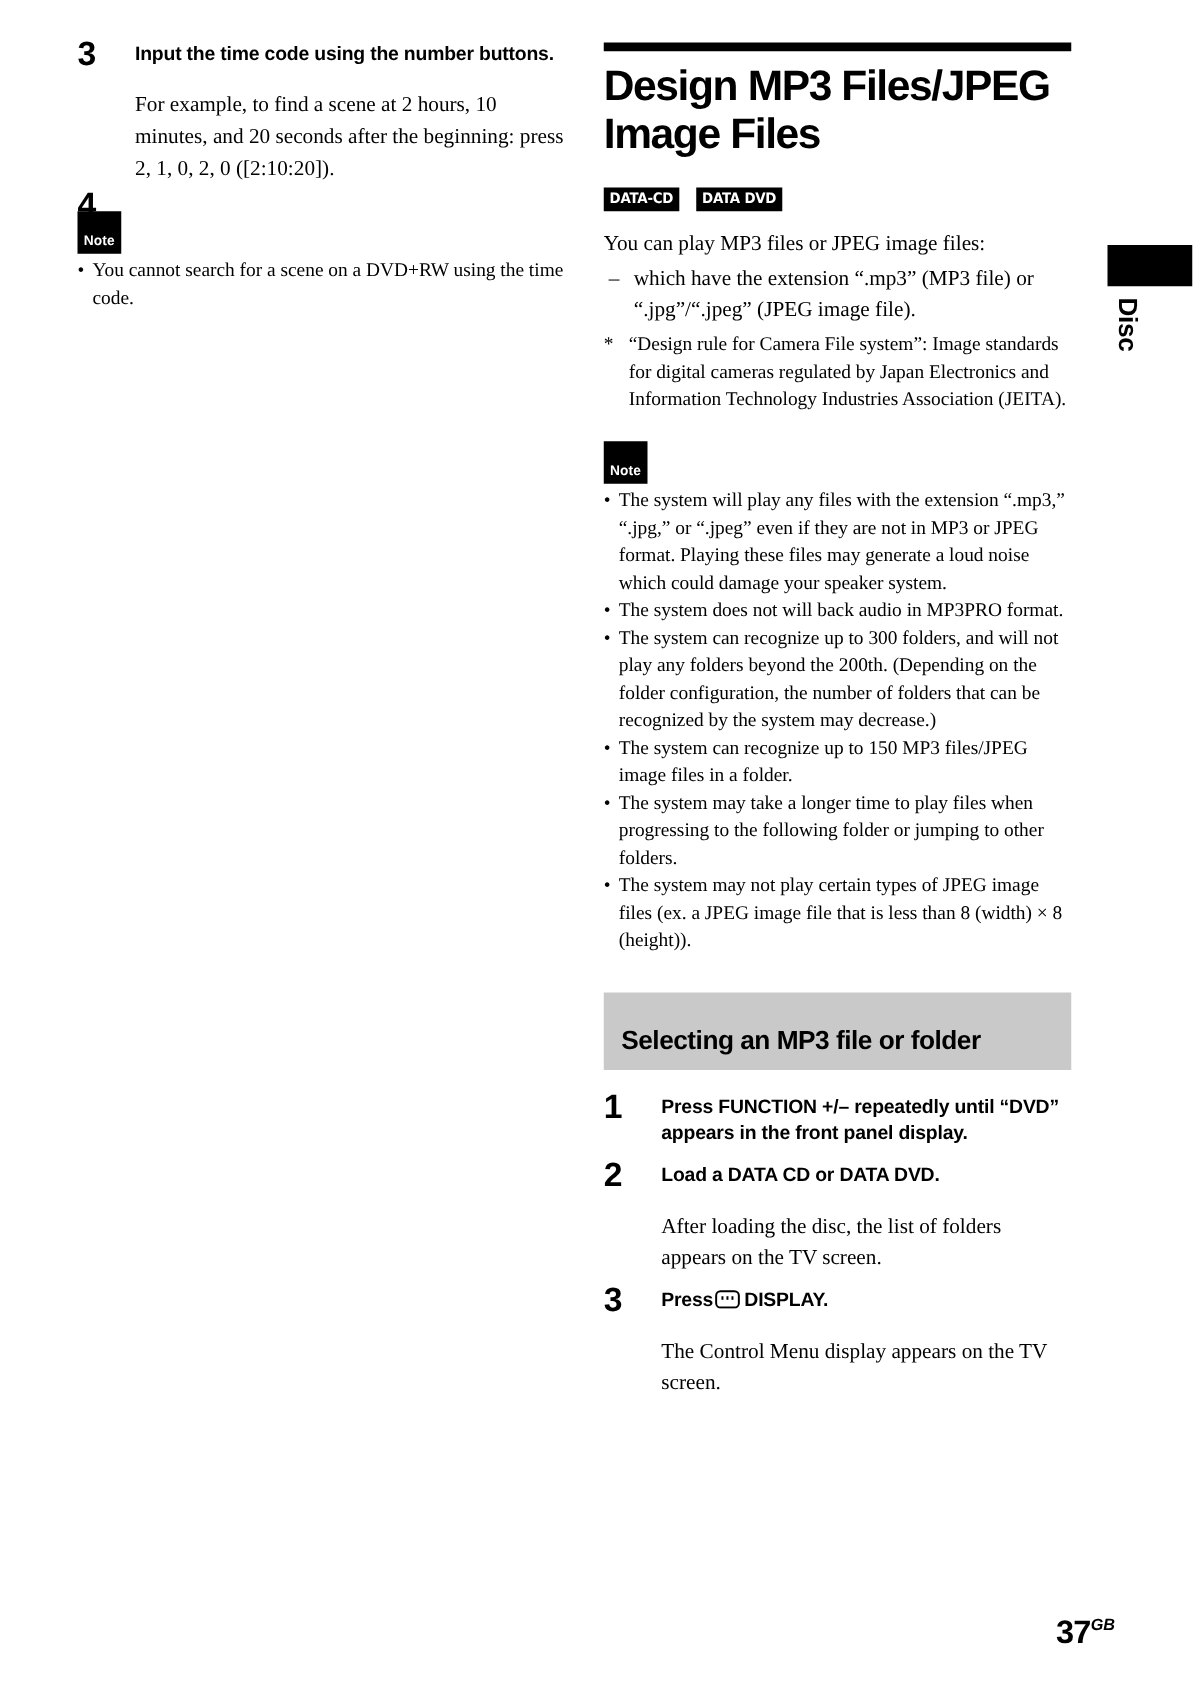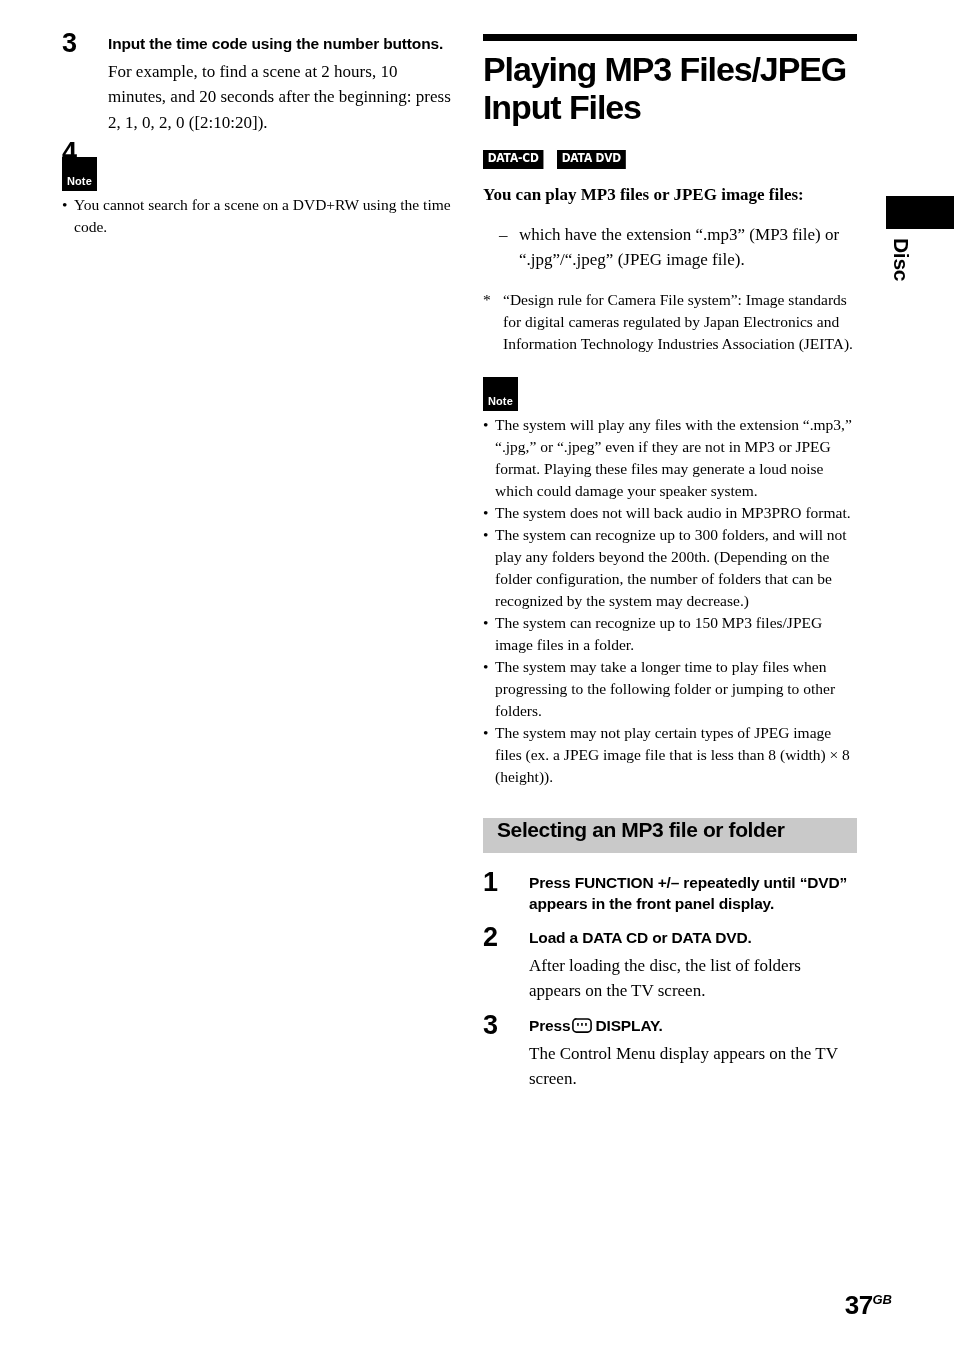--- a/index.html
+++ b/index.html
@@ -56,21 +56,21 @@
     font-family: Liberation Sans, sans-serif;
     font-weight: bold;
     font-size: 15.5px;
     line-height: 1.33;
     letter-spacing: -0.15px;
   }
   .step-body {
     font-family: "Liberation Serif", "DejaVu Serif", serif;
     font-size: 17px;
     line-height: 1.5;
-    margin-top: 4px;
+    margin-top: 16px;
   }
 
   
   .note-badge {
     display: inline-block;
     background: #000000;
     color: #ffffff;
     font-family: "Liberation Sans", "DejaVu Sans", sans-serif;
     font-weight: bold;
     font-size: 11px;
@@ -132,24 +132,23 @@
     letter-spacing: -0.2px;
     transform: scaleX(0.93);
     transform-origin: left center;
   }
 
   
   .intro {
     font-size: 17px;
     line-height: 1.46;
     margin: 0 0 3px 0;
-    font-weight: bold;
   }
   .dash-list {
-    margin: 16px;
+    margin: 4px;
     padding: 0;
     list-style: none;
   }
   .dash-list li {
     position: relative;
     padding-left: 20px;
     font-size: 17px;
     line-height: 1.46;
     margin-bottom: 1px;
   }
@@ -173,21 +172,21 @@
   }
 
   
   .sub-head {
     background: #c9c9c9;
     font-family: "Liberation Sans", "DejaVu Sans", sans-serif;
     font-weight: bold;
     font-size: 21px;
     line-height: 1;
     letter-spacing: -0.4px;
-    padding: 1px 0 13px 14px;
+    padding: 28px 0 13px 14px;
     margin: 30px 0 20px 0;
   }
 
   
   .icon-enter {
     display: inline-block;
     width: 17px;
     height: 17px;
     vertical-align: -3px;
     margin: 0 2px;
@@ -265,21 +264,21 @@
         <li>You cannot search for a scene on a DVD+RW using the time code.</li>
       </ul>
     </div>
 
   </div>
 
   <div class="col-right">
 
     <div class="rule-bar"></div>
 
-    <h1 class="section-title">Playing MP3 Files/JPEG Input Files</h1>
+    <h1 class="section-title">Design MP3 Files/JPEG Image Files</h1>
 
     <div class="media-badges">
       <span class="media-badge">DATA-CD</span>
       <span class="media-badge">DATA DVD</span>
     </div>
 
     <p class="intro">You can play MP3 files or JPEG image files:</p>
 
     <ul class="dash-list">
       <li>which have the extension “.mp3” (MP3 file) or “.jpg”/“.jpeg” (JPEG image file).</li>

